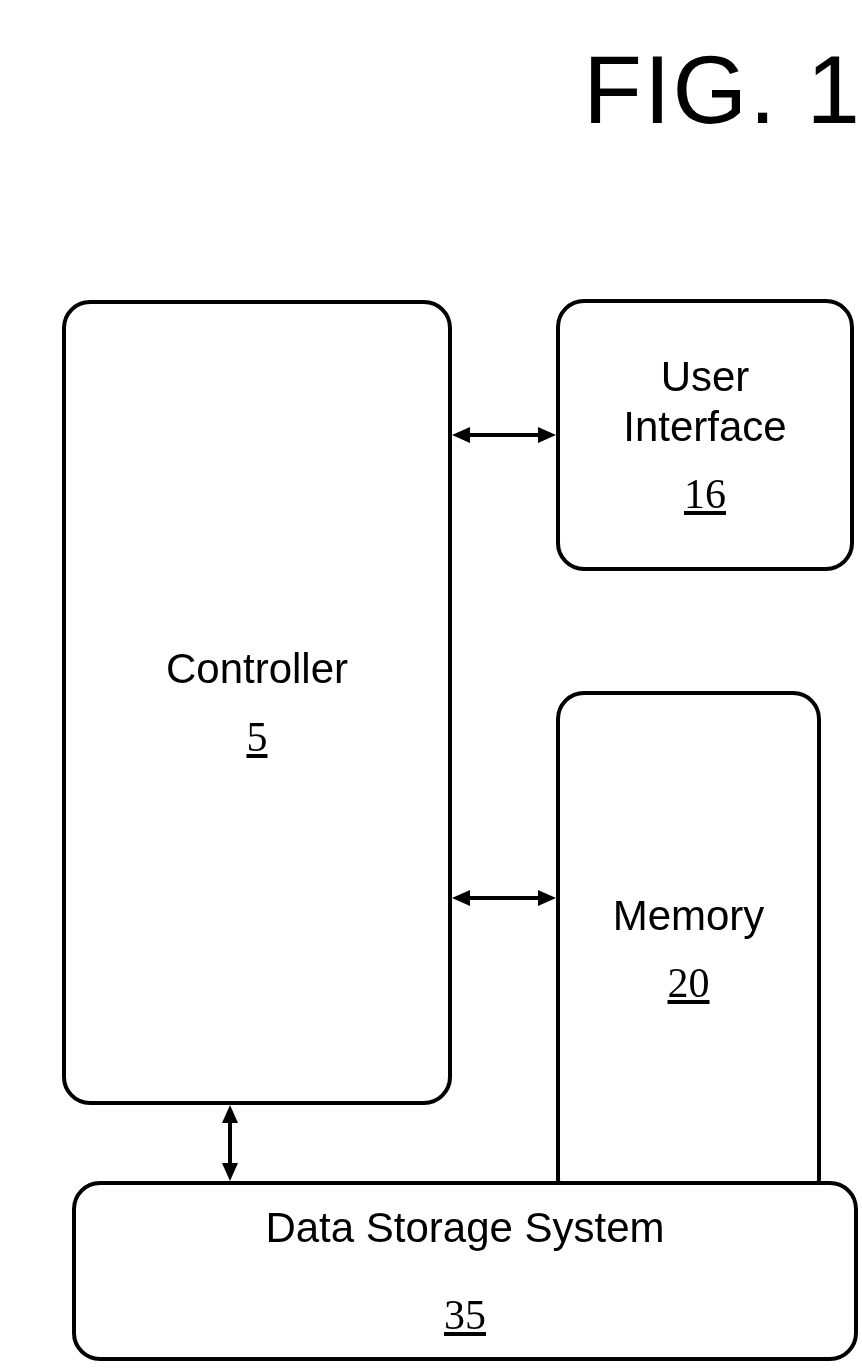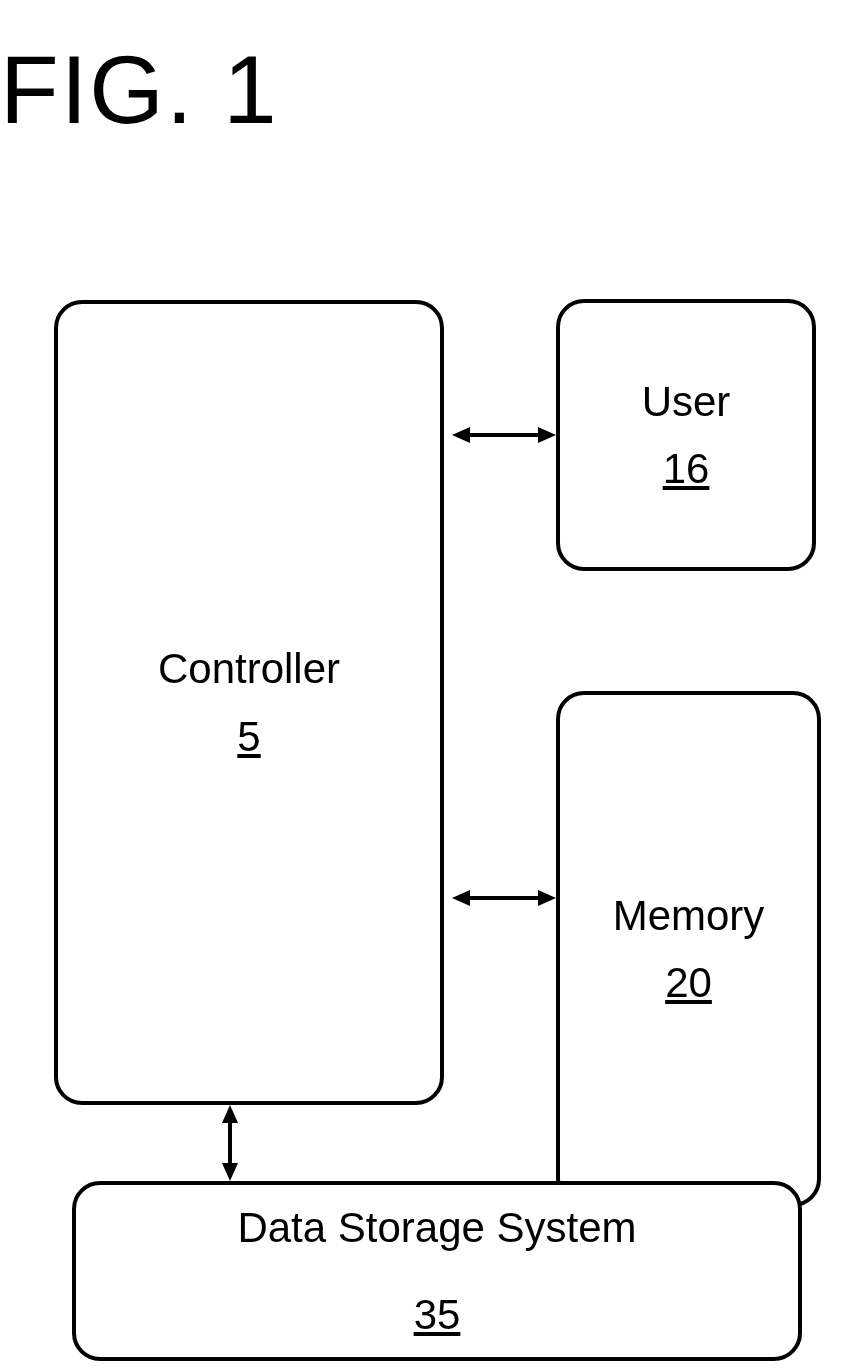--- a/index.html
+++ b/index.html
@@ -8,21 +8,21 @@
       height: 1372px;
       background: #ffffff;
       position: relative;
       font-family: Arial, Helvetica, sans-serif;
     }
     .figure-title {
       position: absolute;
       top: 35px;
       left: 0;
       right: 0;
-      text-align: left;
+      text-align: right;
       font-size: 96px;
       font-weight: 400;
       letter-spacing: 2px;
     }
     .box {
       position: absolute;
       border: 4px solid #000;
       border-radius: 28px;
       background: #fff;
       display: flex;
@@ -32,48 +32,49 @@
     }
     .box-label {
       font-size: 42px;
       text-align: center;
       line-height: 1.2;
     }
     .box-ref {
       font-size: 42px;
       text-decoration: underline;
       margin-top: 18px;
+      font-family: Liberation Serif, serif;
     }
     .controller-box {
-      left: 54px;
+      left: 62px;
       top: 300px;
       width: 390px;
       height: 805px;
     }
     .controller-content {
       display: flex;
       flex-direction: column;
       align-items: center;
     }
     .ui-box {
       left: 556px;
       top: 299px;
-      width: 260px;
+      width: 298px;
       height: 272px;
     }
     .memory-box {
       left: 556px;
       top: 691px;
       width: 265px;
       height: 516px;
     }
     .dss-box {
       left: 72px;
       top: 1181px;
-      width: 730px;
+      width: 786px;
       height: 180px;
       gap: 20px;
     }
     .arrow {
       position: absolute;
     }
   </style>
 </head>
 <body>
 
@@ -81,20 +82,21 @@
 
 <div class="box controller-box">
   <div class="controller-content">
     <div class="box-label">Controller</div>
     <div class="box-ref">5</div>
   </div>
 </div>
 
 <div class="box ui-box">
   <div class="box-label">User</div>
+  <div class="box-label">Interface</div>
   <div class="box-ref">16</div>
 </div>
 
 <div class="box memory-box">
   <div class="box-label">Memory</div>
   <div class="box-ref">20</div>
 </div>
 
 <div class="box dss-box">
   <div class="box-label">Data Storage System</div>

